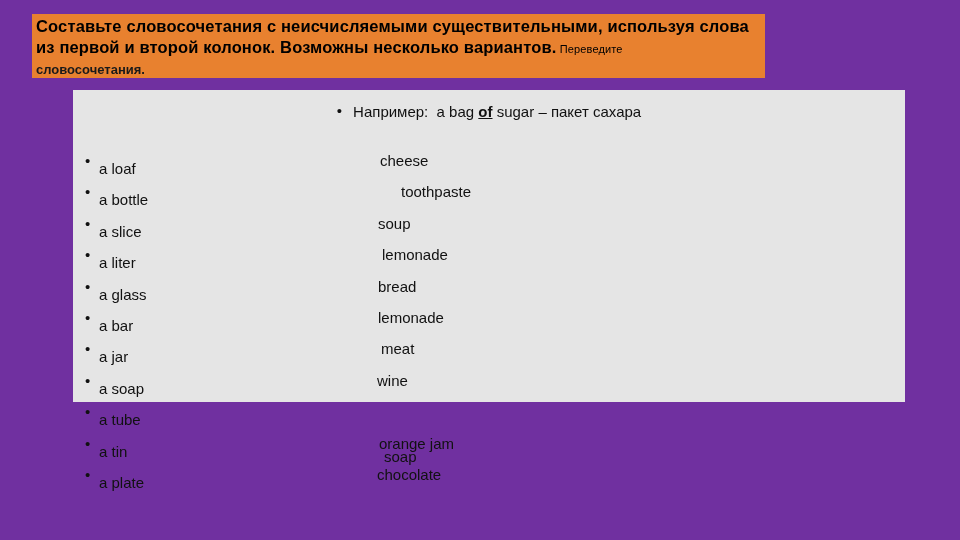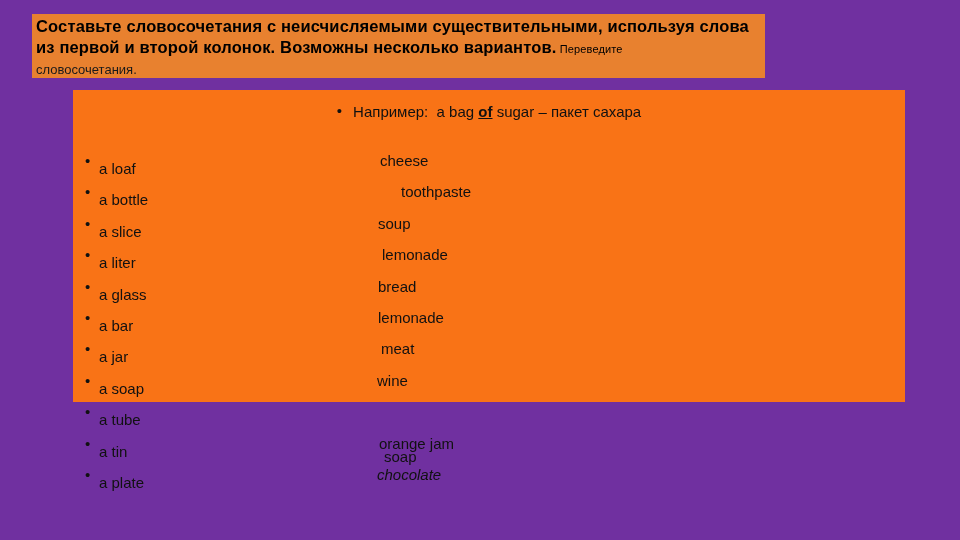--- a/index.html
+++ b/index.html
@@ -37,37 +37,37 @@
     white-space: nowrap;
   }
   .hdr-strong {
     font-size: 16.5px;
     font-weight: bold;
     line-height: 21px;
     letter-spacing: 0.15px;
   }
   .hdr-small {
     font-size: 13px;
-    font-weight: normal;
+    font-weight: bold;
     line-height: 19px;
     color: #1a1a1a;
   }
   .hdr-inline-small {
     font-size: 11px;
     font-weight: normal;
   }
 
   
   #main-panel {
     position: absolute;
     left: 73px;
     top: 90px;
     width: 832px;
     height: 312px;
-    background: #f97316;
+    background: #e5e5e5;
   }
 
   
   #example-row {
     position: absolute;
     left: 0;
     top: 12px;
     width: 832px;
     text-align: center;
     font-size: 15px;
@@ -179,18 +179,18 @@
           <span class="col2" style="left: 311px; margin-top: 45px;">soap</span>
         </div>
         <div class="pair-row">
           <span class="bullet">•</span>
           <span class="col1">a tin</span>
           <span class="col2" style="left: 306px;">orange jam</span>
         </div>
         <div class="pair-row">
           <span class="bullet">•</span>
           <span class="col1">a plate</span>
-          <span class="col2" style="left: 304px; font-style: italic;">chocolate</span>
+          <span class="col2" style="left: 304px;">chocolate</span>
         </div>
       </div>
 
   </div>
 </div>
 
 </body></html>

